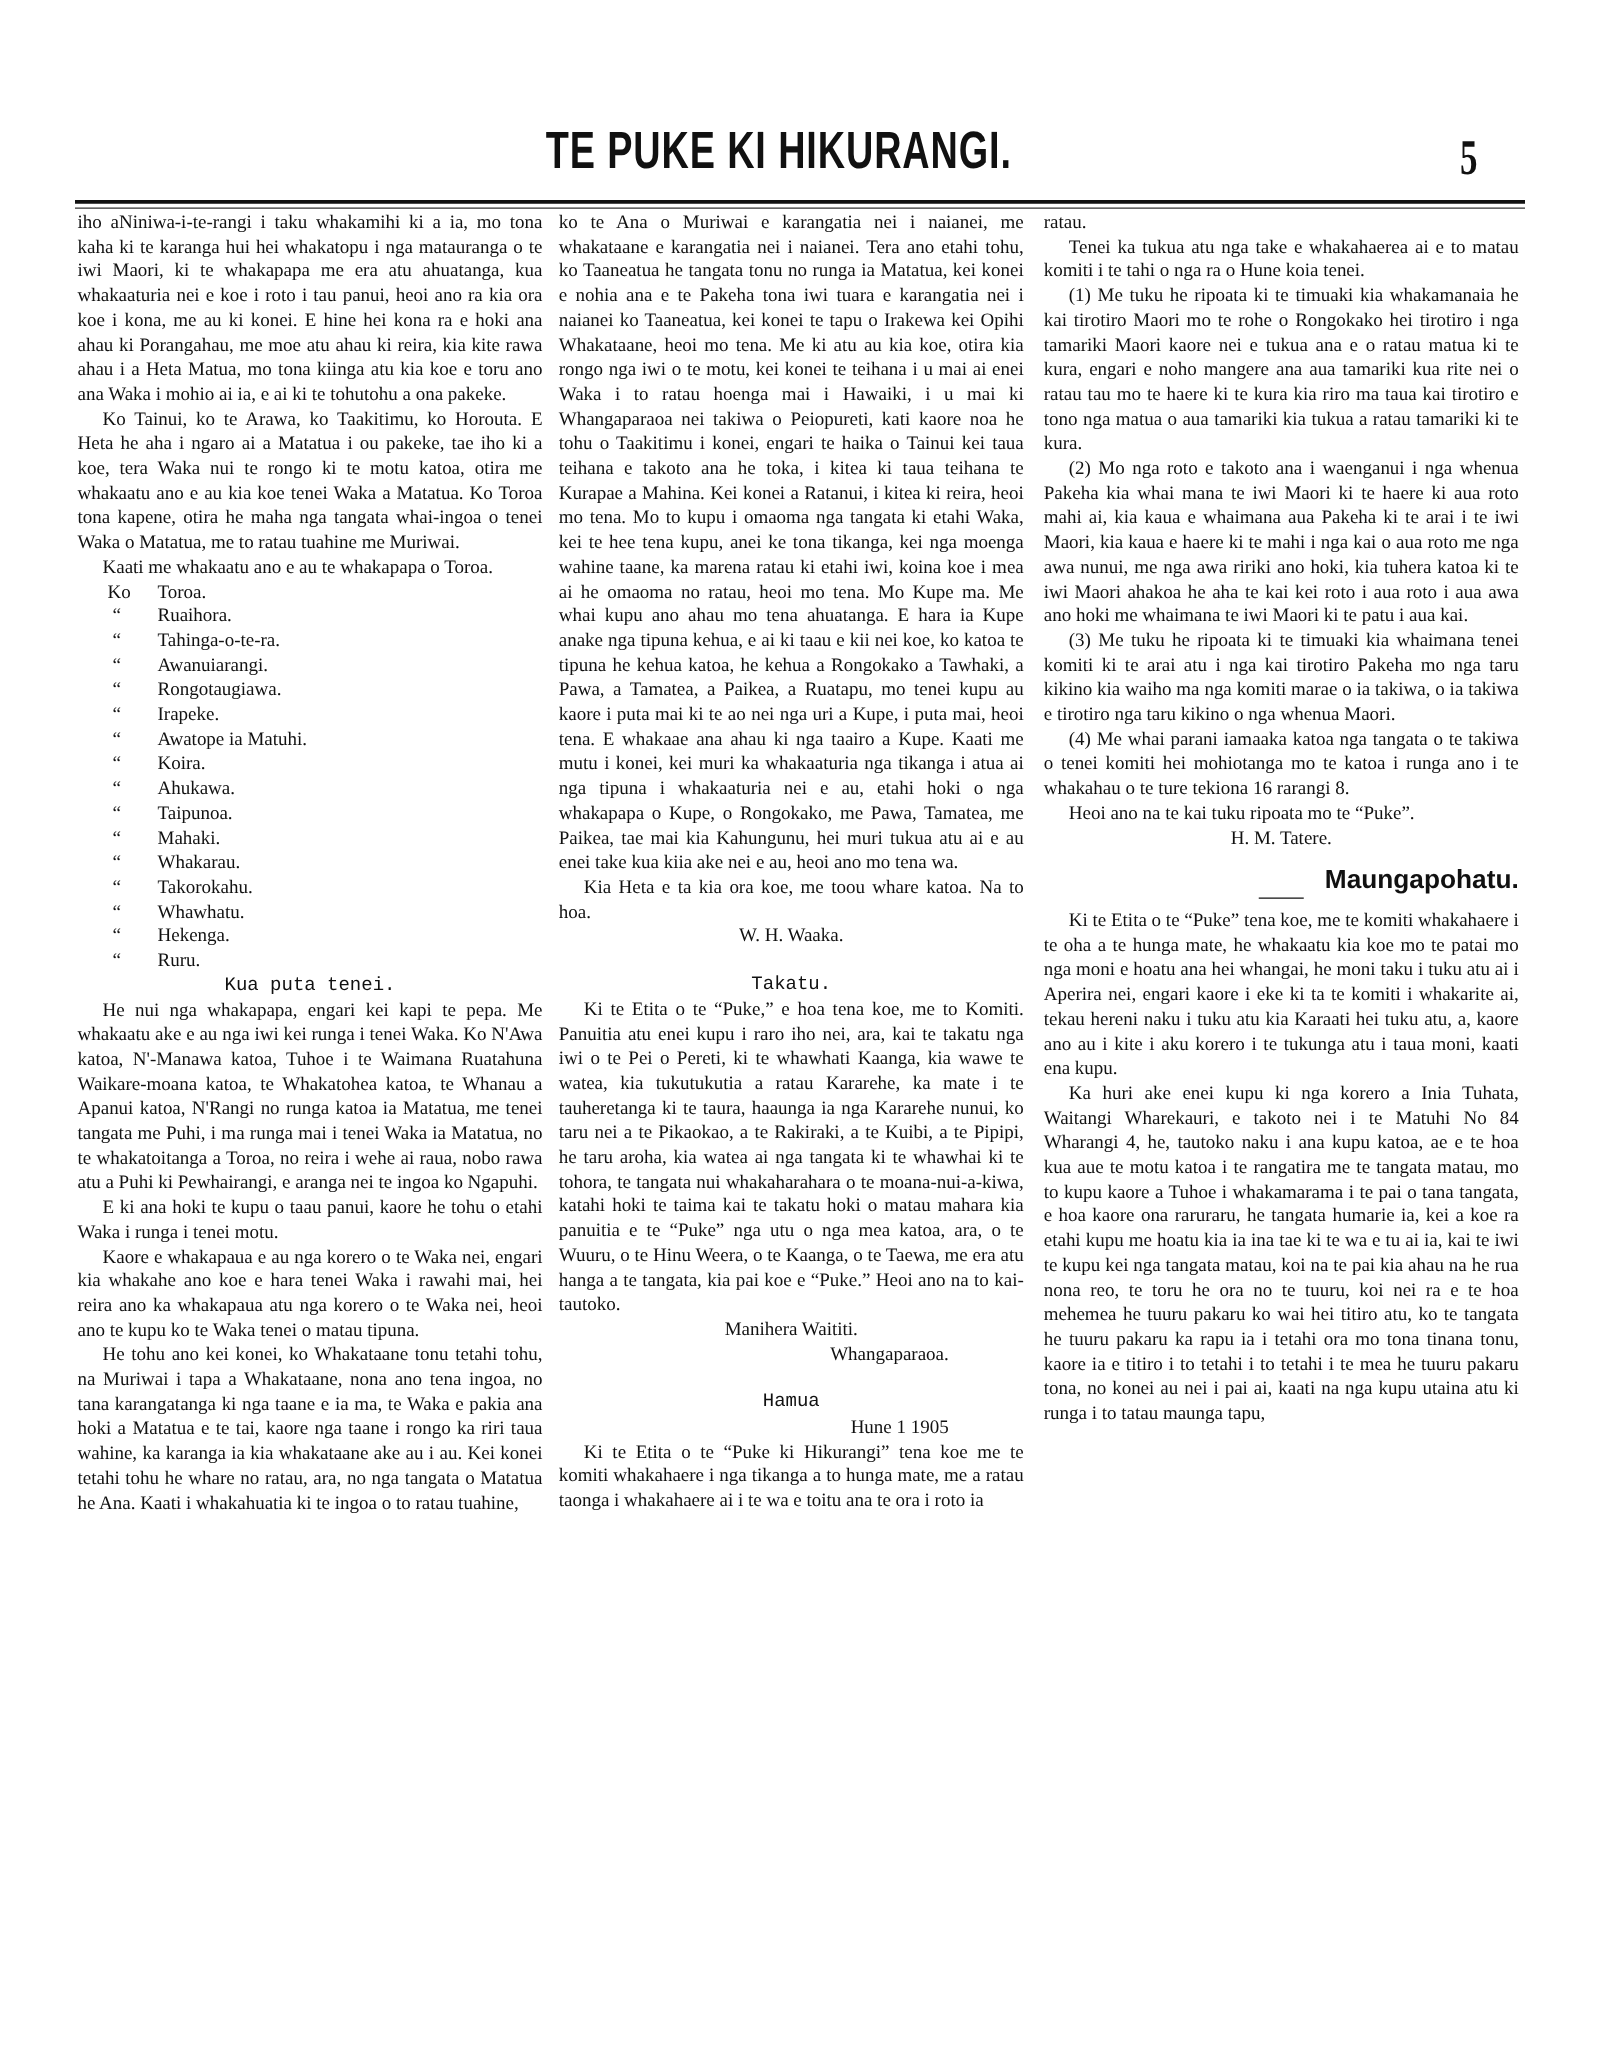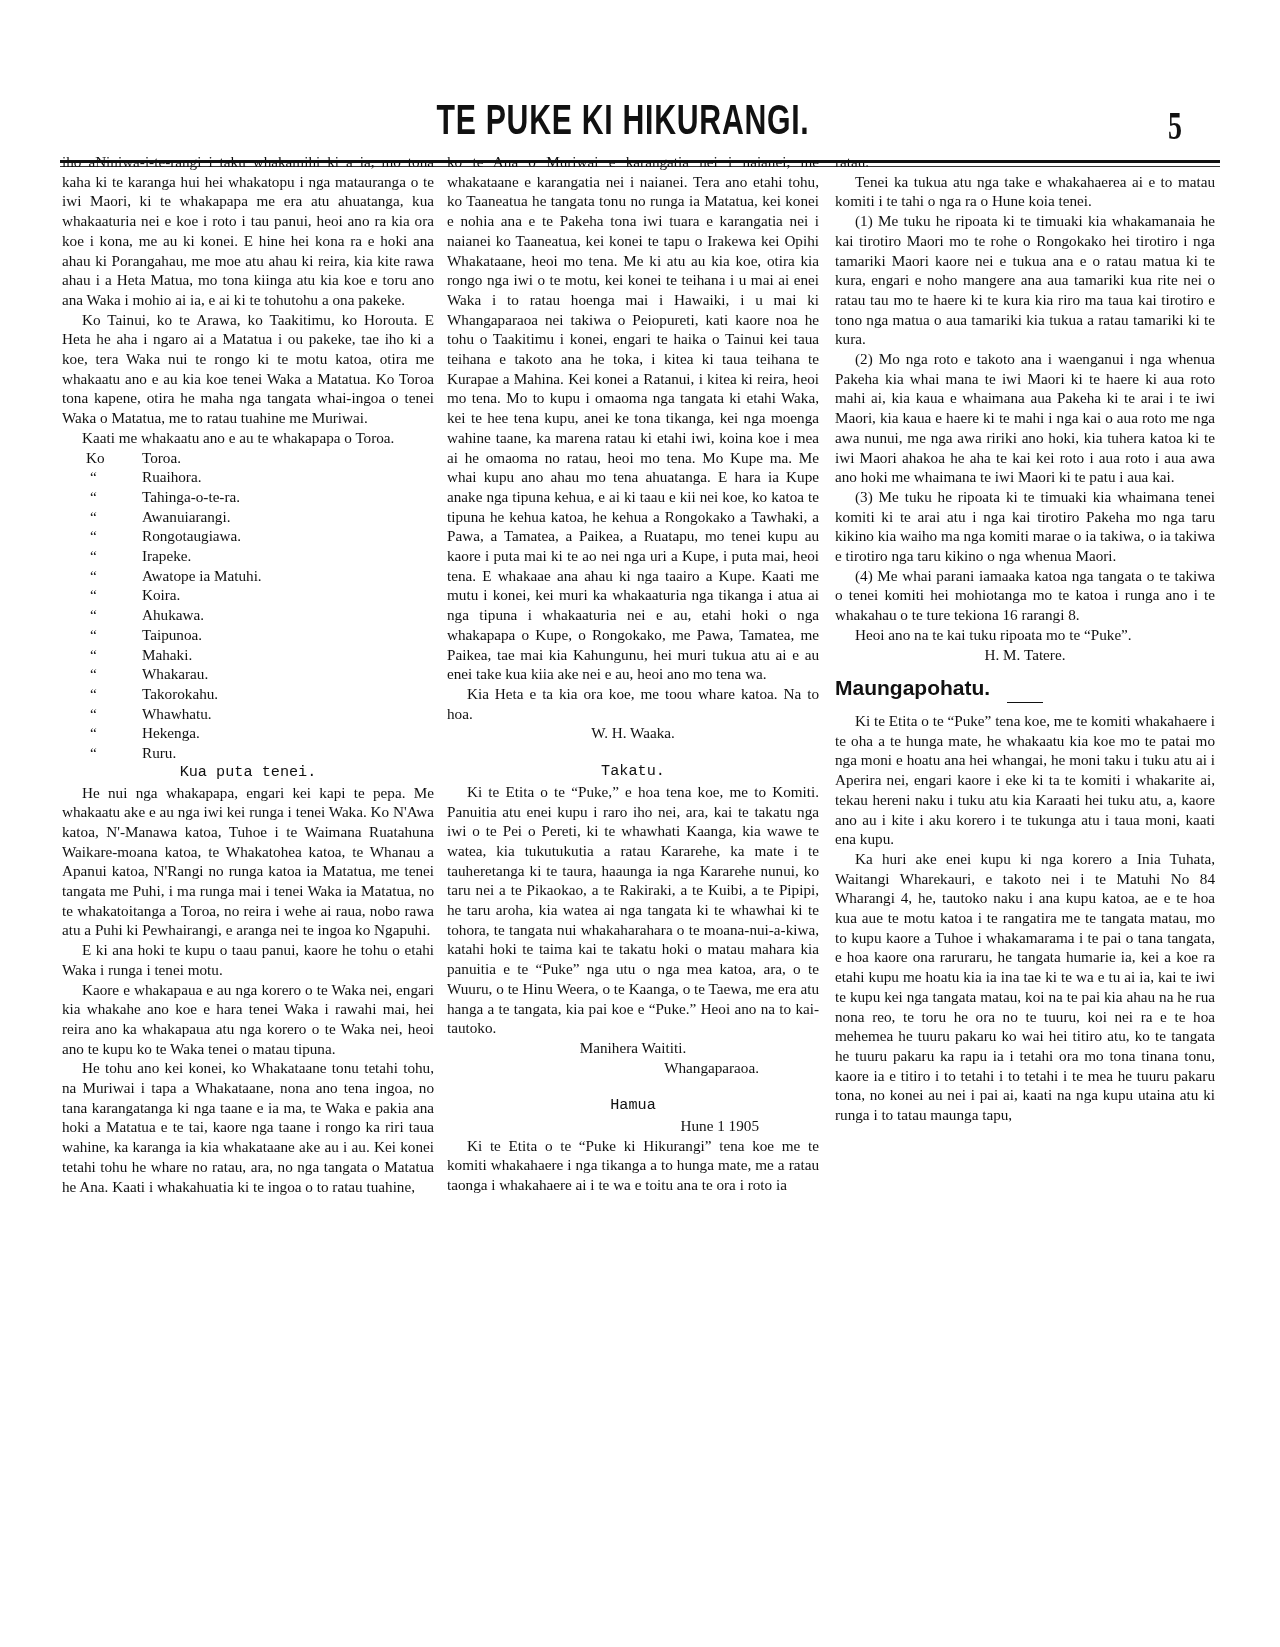--- a/index.html
+++ b/index.html
@@ -5,38 +5,38 @@
   html, body { margin: 0; padding: 0; background: #ffffff; }
   body { width: 1280px; height: 1647px; position: relative; overflow: hidden; color: #111; }
   .masthead { position: absolute; left: 43px; top: 96px; width: 1160px; height: 64px; }
   .mast-title { position: absolute; left: 0; right: 0; top: 0; text-align: center;
     font-family: "Liberation Sans Narrow", "Liberation Sans", sans-serif; font-weight: bold;
     font-size: 42px; letter-spacing: 1px; transform: scaleX(0.72); transform-origin: center top; }
   .page-num { position: absolute; right: 18px; top: 6px; font-family: "Liberation Serif", serif;
     font-weight: bold; font-size: 40px; transform: scaleX(0.7); }
   .rule-thick { position: absolute; left: 60px; top: 160px; width: 1160px; height: 3px; background: #111; }
   .rule-thin { position: absolute; left: 60px; top: 166px; width: 1160px; height: 1px; background: #333; }
-  .col { position: absolute; top: 152px; font-family: "Liberation Serif", serif; font-size: 15.2px;
+  .col { position: absolute; top: 168px; font-family: "Liberation Serif", serif; font-size: 15.2px;
     line-height: 19.7px; text-align: justify; }
   .col1 { left: 62px; width: 372px; }
   .col2 { left: 447px; width: 372px; }
   .col3 { left: 835px; width: 380px; }
   .col p { margin: 0; text-indent: 20px; }
   .col p.noind { text-indent: 0; }
   .center { text-align: center; text-indent: 0 !important; font-family: Liberation Mono, monospace; }
   .sig { text-align: center; text-indent: 0 !important; }
   .sig-right { text-align: right; padding-right: 60px; text-indent: 0 !important; }
   .gap { height: 19px; }
   .geneal { list-style: none; margin: 0; padding: 0; }
-  .geneal li { display: flex; gap: 16px; }
+  .geneal li { display: flex; }
   .geneal .mark { width: 48px; text-align: left; padding-left: 28px; box-sizing: border-box; }
   .geneal li:first-child .mark { padding-left: 24px; width: 64px; }
   .geneal li:not(:first-child) .mark { width: 64px; padding-left: 28px; }
   .section-head { font-family: "Liberation Sans", sans-serif; font-weight: bold; font-size: 21px;
-    text-align: left; margin: 14px 0 4px 0; }
+    text-align: right; margin: 14px 0 4px 0; }
   .head-rule { width: 36px; height: 1px; background: #111; margin: 0 auto 8px auto; }
 </style>
 </head>
 <body>
 
 <header class="masthead">
   <div class="mast-title">TE PUKE KI HIKURANGI.</div>
   <div class="page-num">5</div>
 </header>
 <div class="rule-thick"></div>

